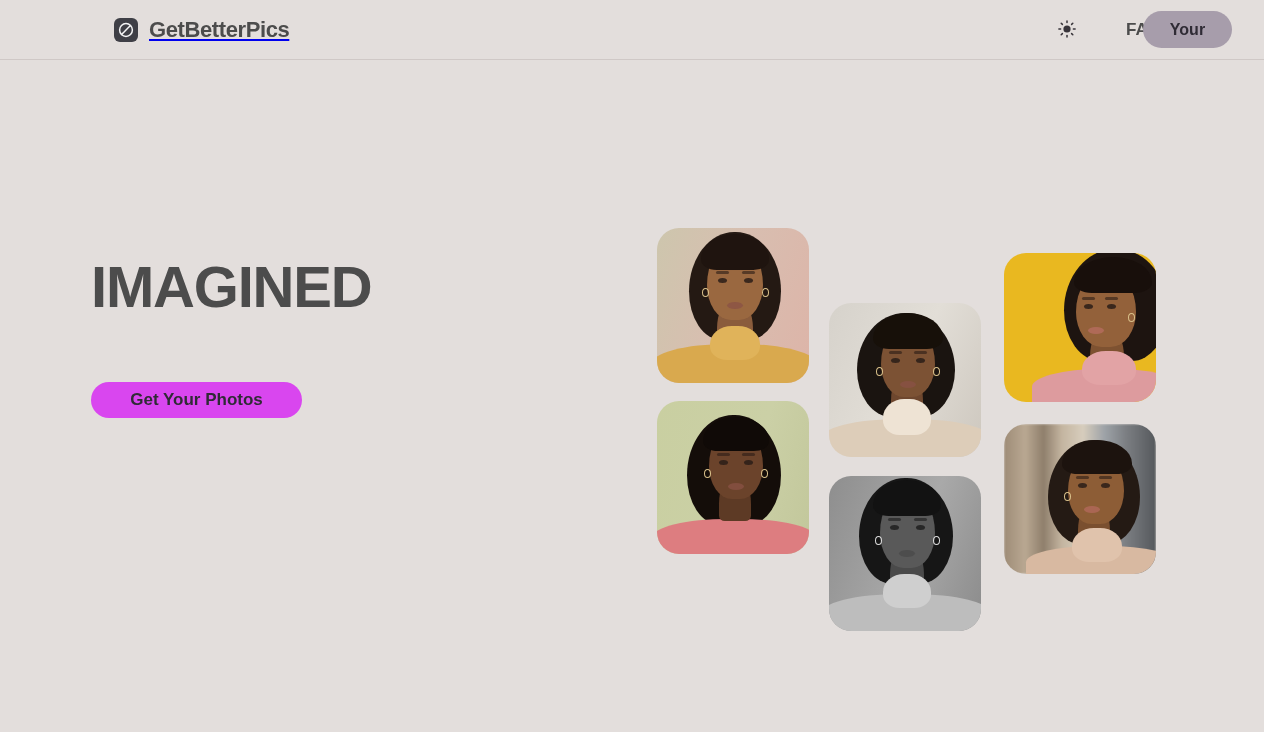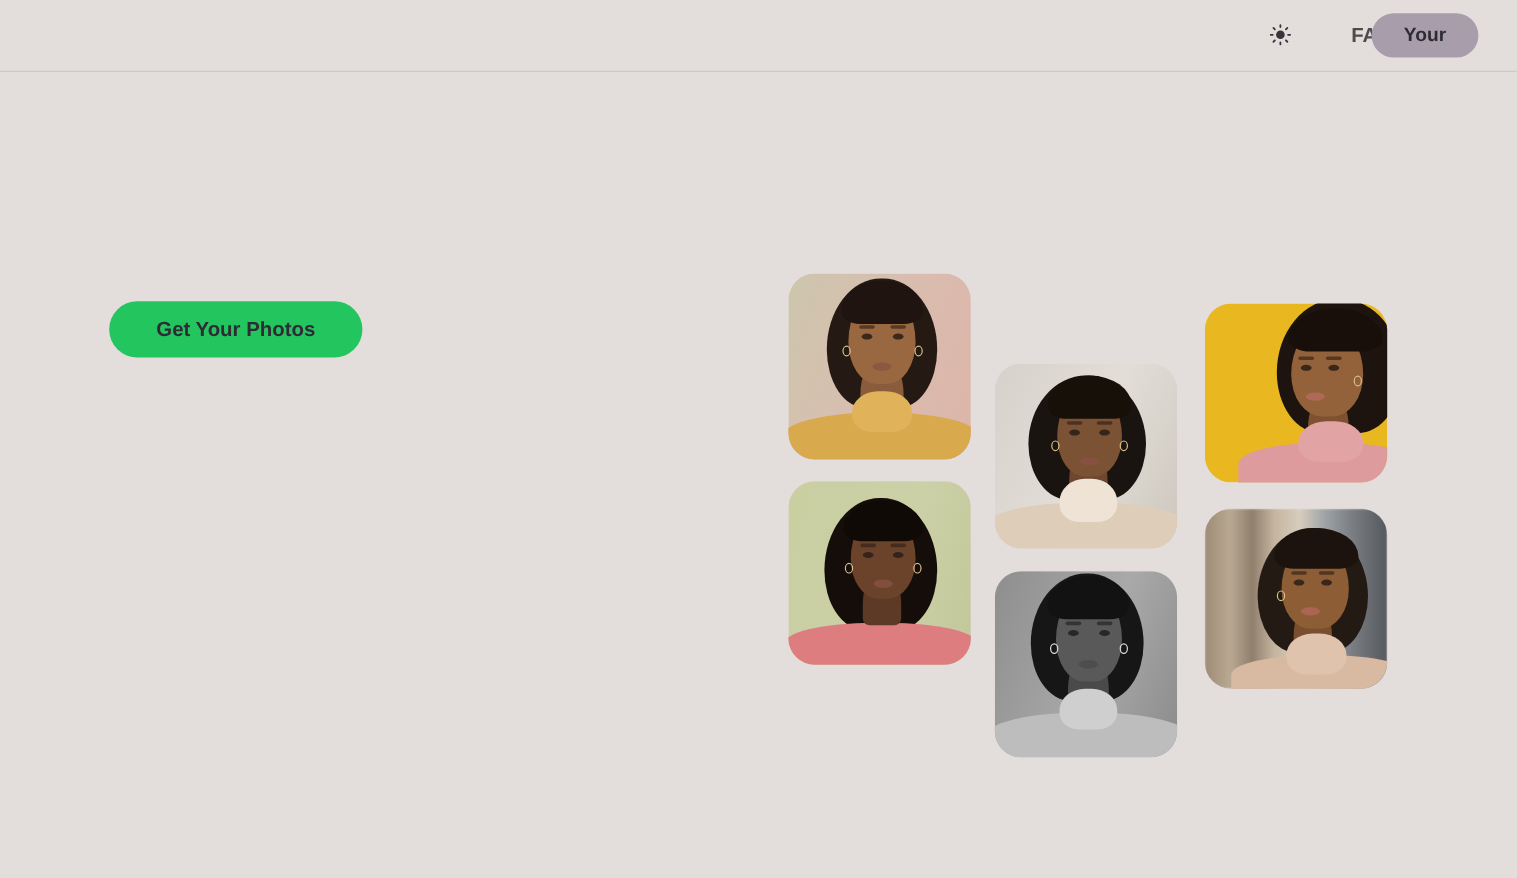--- a/index.html
+++ b/index.html
@@ -139,24 +139,25 @@
 
   .hero-sub {
     margin-top: 52px;
     font-size: 19px;
     line-height: 30.5px;
     color: #6e6664;
     width: 470px;
   }
 
   .cta-button {
+    margin-top: 59px;
     width: 211px;
-    height: 47px;
+    height: 36px;
     border-radius: 24px;
-    background: #22c55e;
+    background: #d946ef;
     border: none;
     color: #2f2b35;
     font-family: "Liberation Sans", sans-serif;
     font-size: 17px;
     font-weight: bold;
     cursor: pointer;
     display: flex;
     align-items: center;
     justify-content: center;
   }
@@ -309,20 +310,29 @@
   #card6 .torso     { left: 22px; top:122px; width:150px; height: 48px; background:#d8b9a1; }
   #card6 .lips { background:#b4695d; }
 </style>
 </head>
 <body>
 
 <div class="page">
 
   <header class="site-header">
 
+    <a class="brand" href="#">
+      <span class="brand-mark">
+        <svg width="16" height="16" viewBox="0 0 16 16" aria-hidden="true">
+          <circle cx="8" cy="8" r="6.4" fill="none" stroke="#f4f4f5" stroke-width="1.5"></circle>
+          <path d="M3.6 12.4 C6.2 10.2 9.8 5.8 12.4 3.6" fill="none" stroke="#f4f4f5" stroke-width="1.5" stroke-linecap="round"></path>
+        </svg>
+      </span>
+      <span class="brand-name">GetBetterPics</span>
+    </a>
 
     <button class="theme-toggle" aria-label="Toggle theme">
       <span>
         <svg width="18" height="18" viewBox="0 0 18 18" aria-hidden="true">
           <circle cx="9" cy="9" r="3.6" fill="#38343a"></circle>
           <g stroke="#38343a" stroke-width="1.5" stroke-linecap="round">
             <line x1="9" y1="0.9" x2="9" y2="2.6"></line>
             <line x1="9" y1="15.4" x2="9" y2="17.1"></line>
             <line x1="0.9" y1="9" x2="2.6" y2="9"></line>
             <line x1="15.4" y1="9" x2="17.1" y2="9"></line>
@@ -338,20 +348,21 @@
     <a class="nav-link" href="#">FAQ</a>
 
     <button class="start-button">Your</button>
   </header>
 
   <main class="hero">
 
     <div class="hero-copy">
       <h1 class="hero-title">
         <br>
+        <span>IMAGINED</span>
       </h1>
 
 
       <button class="cta-button">Get Your Photos</button>
     </div>
 
     <div class="collage">
 
       <div class="photo-card" id="card1">
         <div class="scene">

